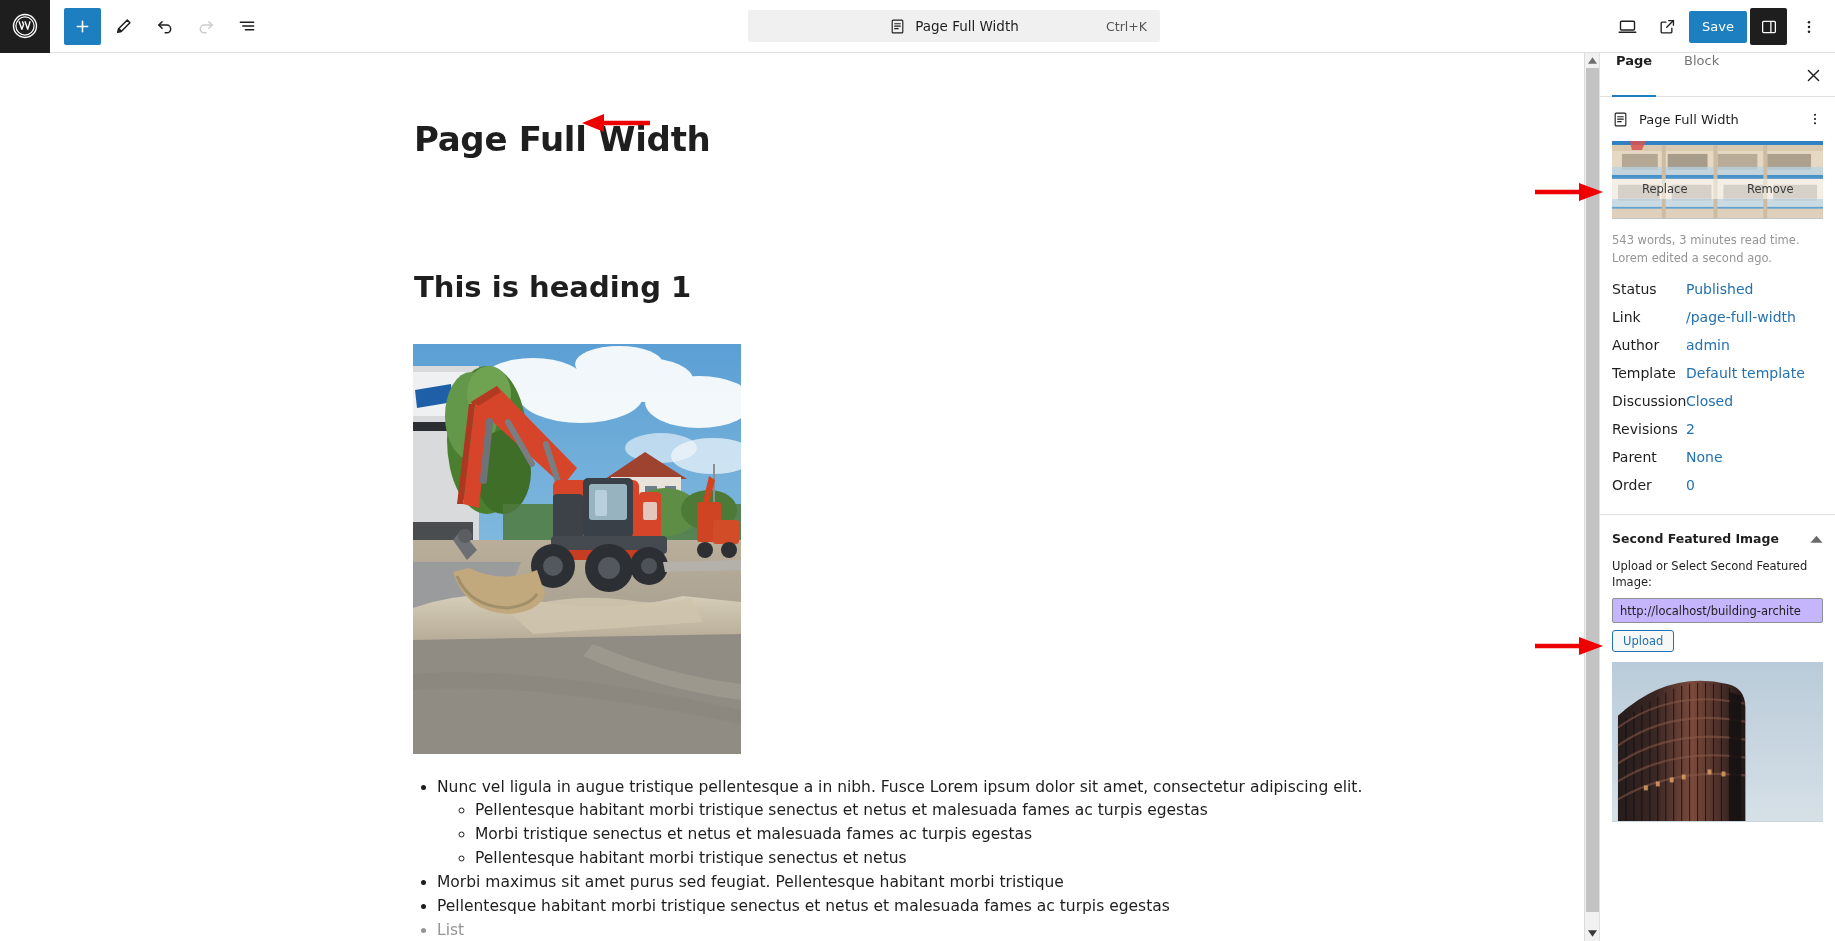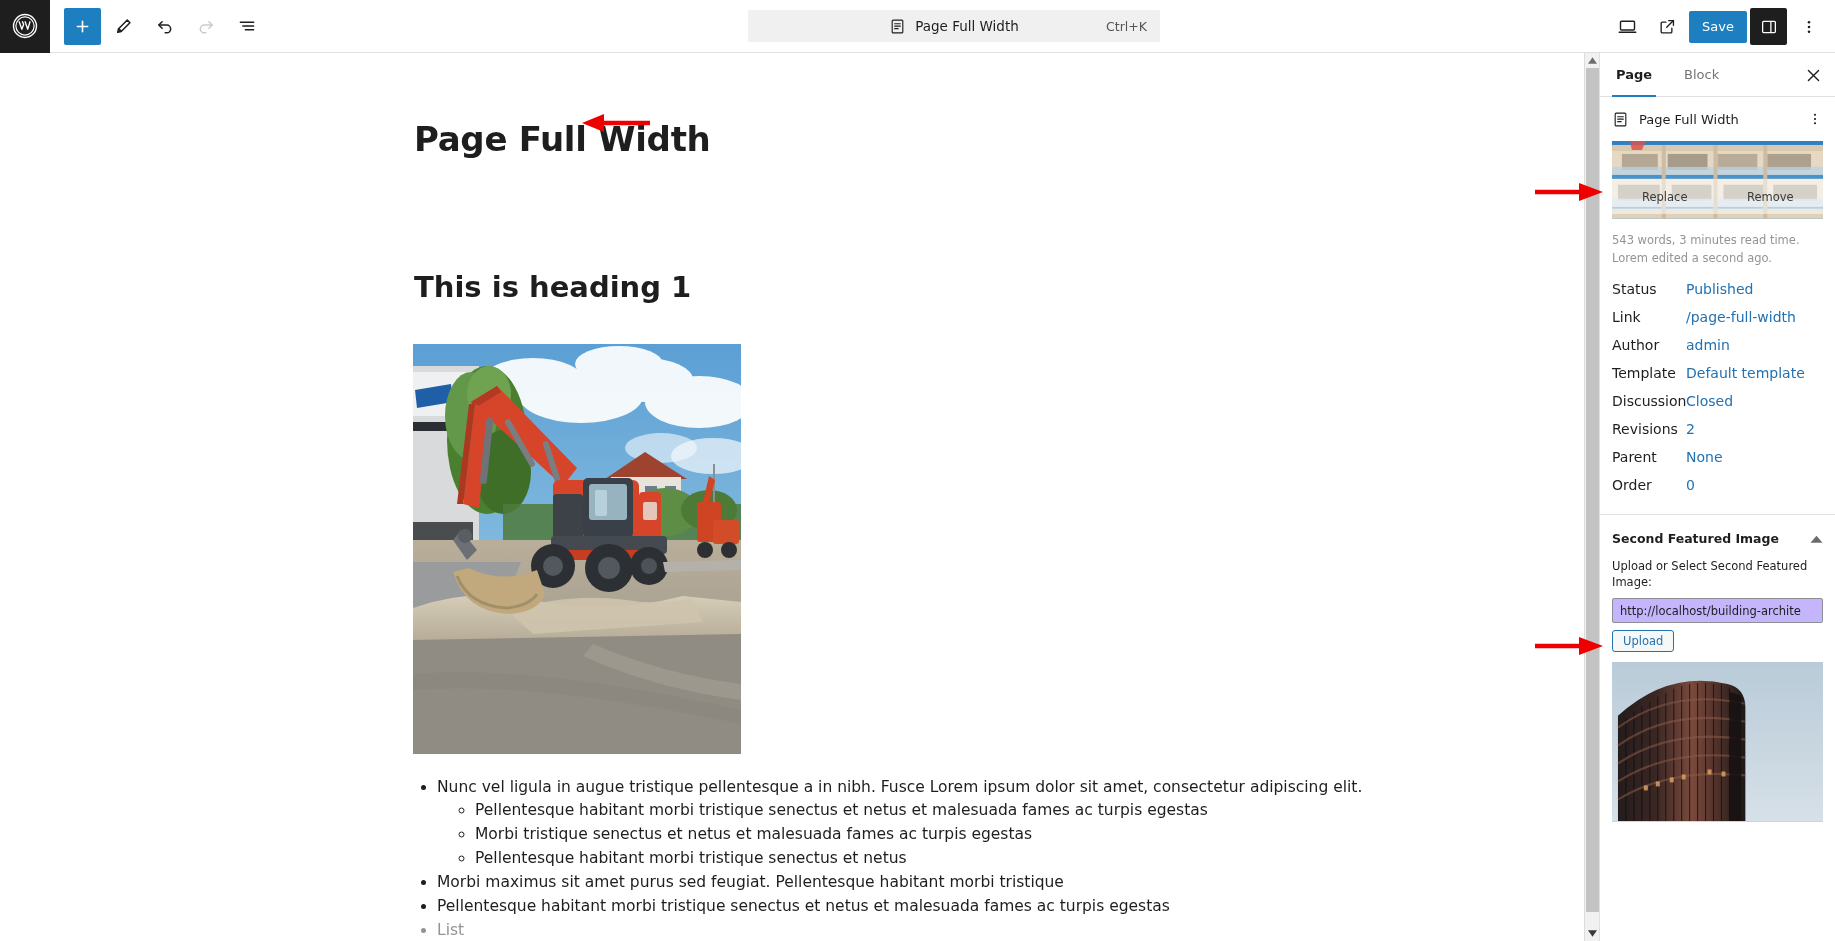--- a/index.html
+++ b/index.html
@@ -116,21 +116,21 @@
   .sidebar {
     position: absolute; top: 53px; right: 0; width: 236px; height: 888px;
     background: #fff; border-left: 1px solid #e0e0e0;
     overflow: hidden;
   }
   .sb-tabs {
     height: 44px; display: flex; align-items: stretch;
     border-bottom: 1px solid #e0e0e0; position: relative;
   }
   .sb-tab {
-    padding: 0 16px; display: flex; align-items: center;
+    padding: 0 16px; display: flex; 
     font-size: 13px; color: #757575; cursor: pointer; position: relative;
   }
   .sb-tab.active { color: #1e1e1e; font-weight: 600; }
   .sb-tab.active::after {
     content: ''; position: absolute; left: 12px; right: 12px; bottom: -1px;
     height: 2px; background: #1d7ec0;
   }
   .sb-close {
     position: absolute; right: 6px; top: 6px; width: 32px; height: 32px;
     display: flex; align-items: center; justify-content: center; cursor: pointer;
@@ -146,21 +146,21 @@
     width: 24px; height: 24px; display:flex; align-items:center; justify-content:center;
     cursor: pointer;
   }
 
   .featured-img {
     position: relative; margin: 0 12px; height: 78px; overflow: hidden;
     cursor: pointer; background: #bcd3e6;
   }
   .featured-img .fscene { position:absolute; inset:0; }
   .fi-actions {
-    position: absolute; left: 0; right: 0; top: 38px; height: 35px;
+    position: absolute; left: 0; right: 0; top: 38px; height: 20px;
     display: flex;
   }
   .fi-btn {
     flex: 1; display: flex; align-items: center; justify-content: center;
     font-size: 11.5px; color: #3a3a3a;
     background: rgba(255,255,255,0.5); cursor: pointer;
   }
 
   .meta-text {
     padding: 12px 12px 0 12px; font-size: 11.5px; color: #949494; line-height: 1.6;

